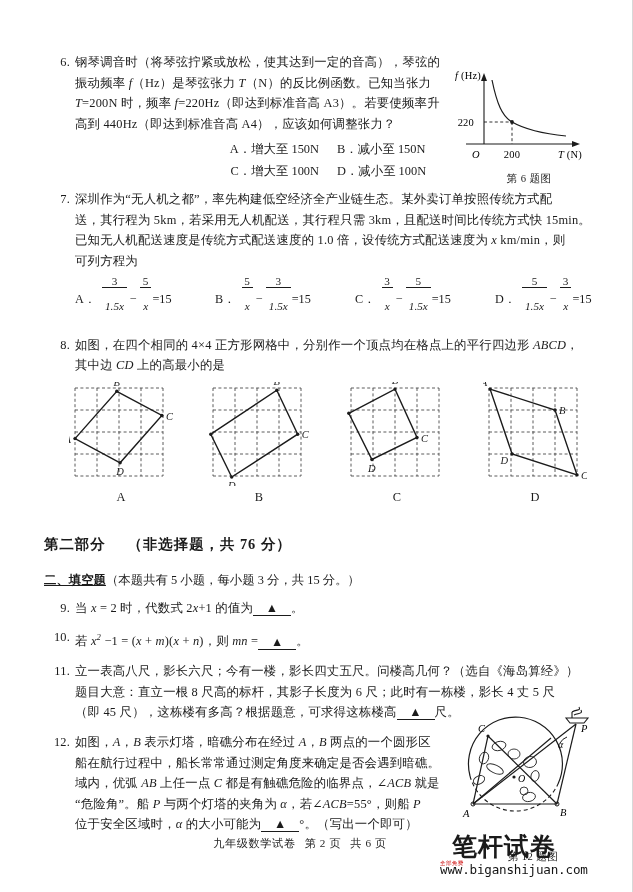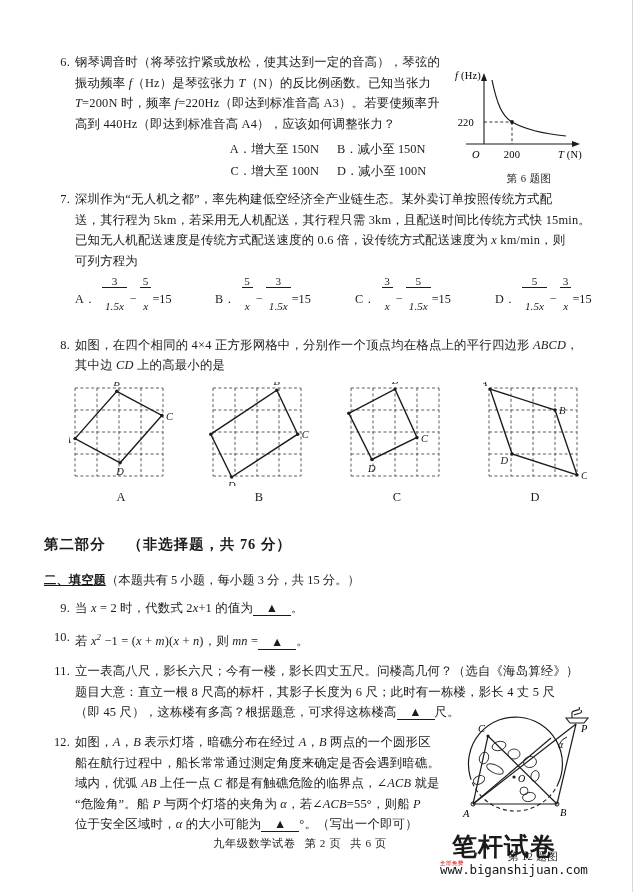--- a/index.html
+++ b/index.html
@@ -257,21 +257,21 @@
   <div class="opts">
     <div class="opt opt-a"><span>C．</span><span>增大至 100N</span></div>
     <div class="opt opt-b"><span>D．</span><span>减小至 100N</span></div>
   </div>
 
   <div class="q" style="margin-top:8px;">
     <span class="qnum">7.</span>
     <div class="qbody">
       <div>深圳作为“无人机之都”，率先构建低空经济全产业链生态。某外卖订单按照传统方式配</div>
       <div>送，其行程为 5km，若采用无人机配送，其行程只需 3km，且配送时间比传统方式快 15min。</div>
-      <div><span>已知无人机配送速度是传统方式配送速度的 0.6 倍，设传统方式配送速度为 </span><span class="ital">x</span><span> km/min，则</span></div>
+      <div><span>已知无人机配送速度是传统方式配送速度的 1.0 倍，设传统方式配送速度为 </span><span class="ital">x</span><span> km/min，则</span></div>
       <div>可列方程为</div>
     </div>
   </div>
 
   <div class="fracrow">
     <div class="fracitem" style="width:140px;">
       <span class="flabel">A．</span>
       <span class="frac">
             <span class="num">3</span>
             <span class="den ital">1.5x</span>

